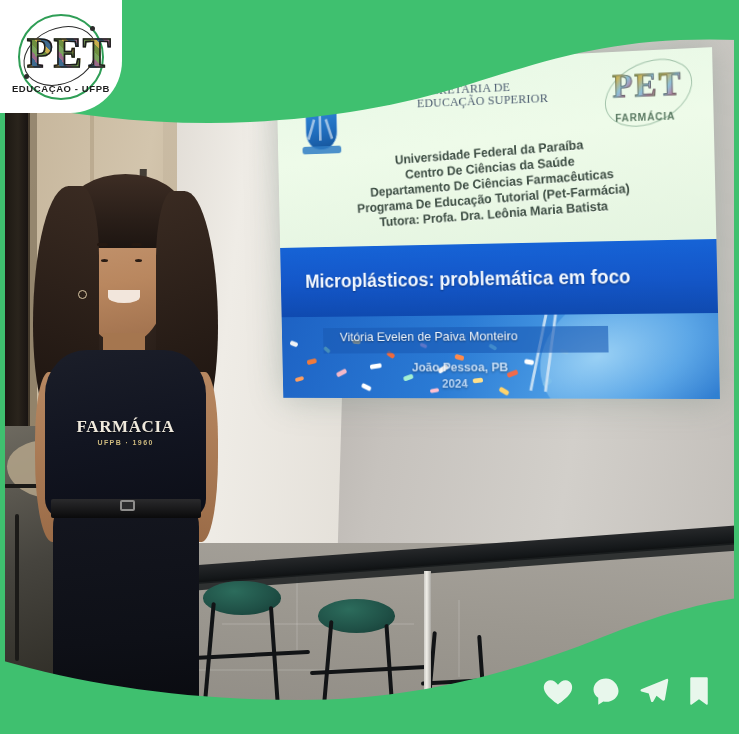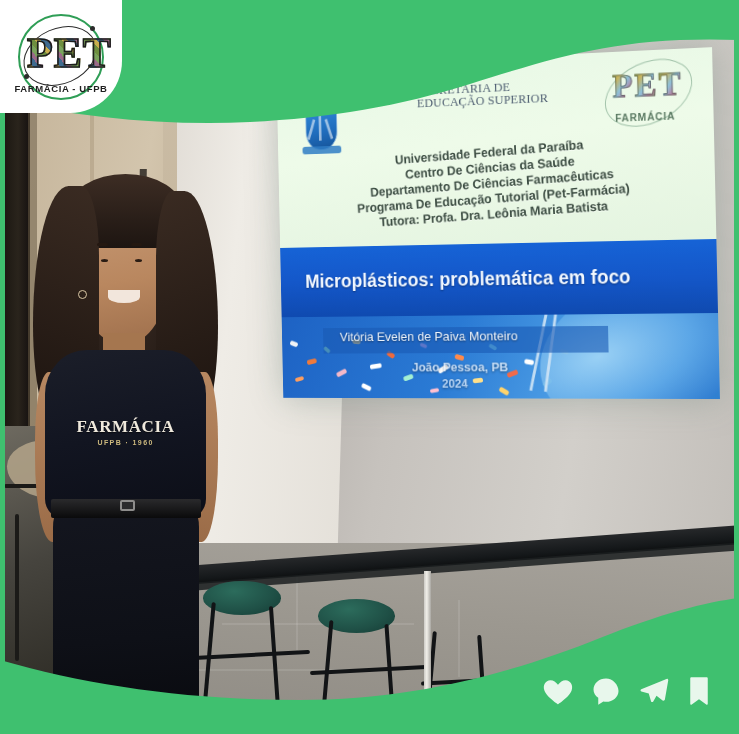--- a/index.html
+++ b/index.html
@@ -572,21 +572,21 @@
     <div class="pet-badge">
       <div class="ring"></div>
       <div class="orbit"></div>
       <div class="dot" style="left:80px;top:16px;"></div>
       <div class="dot" style="left:14px;top:64px;"></div>
       <div class="letters">
         <span class="L">P</span>
         <span class="L">E</span>
         <span class="L">T</span>
       </div>
-      <div class="caption">FARMÁCIA - UFPB</div>
+      <div class="caption">EDUCAÇÃO - UFPB</div>
     </div>
   </div>
 
   <div class="actions">
 
     <span class="act">
       <svg width="32" height="30" viewBox="0 0 24 22">
         <path fill="#e8f7ec" d="M12 21s-8.4-5.3-10.2-10.3C.4 6.9 2.6 3 6.3 3c2.4 0 4.1 1.4 5.7 3.4C13.6 4.4 15.3 3 17.7 3c3.7 0 5.9 3.9 4.5 7.7C20.4 15.7 12 21 12 21z"></path>
       </svg>
     </span>

